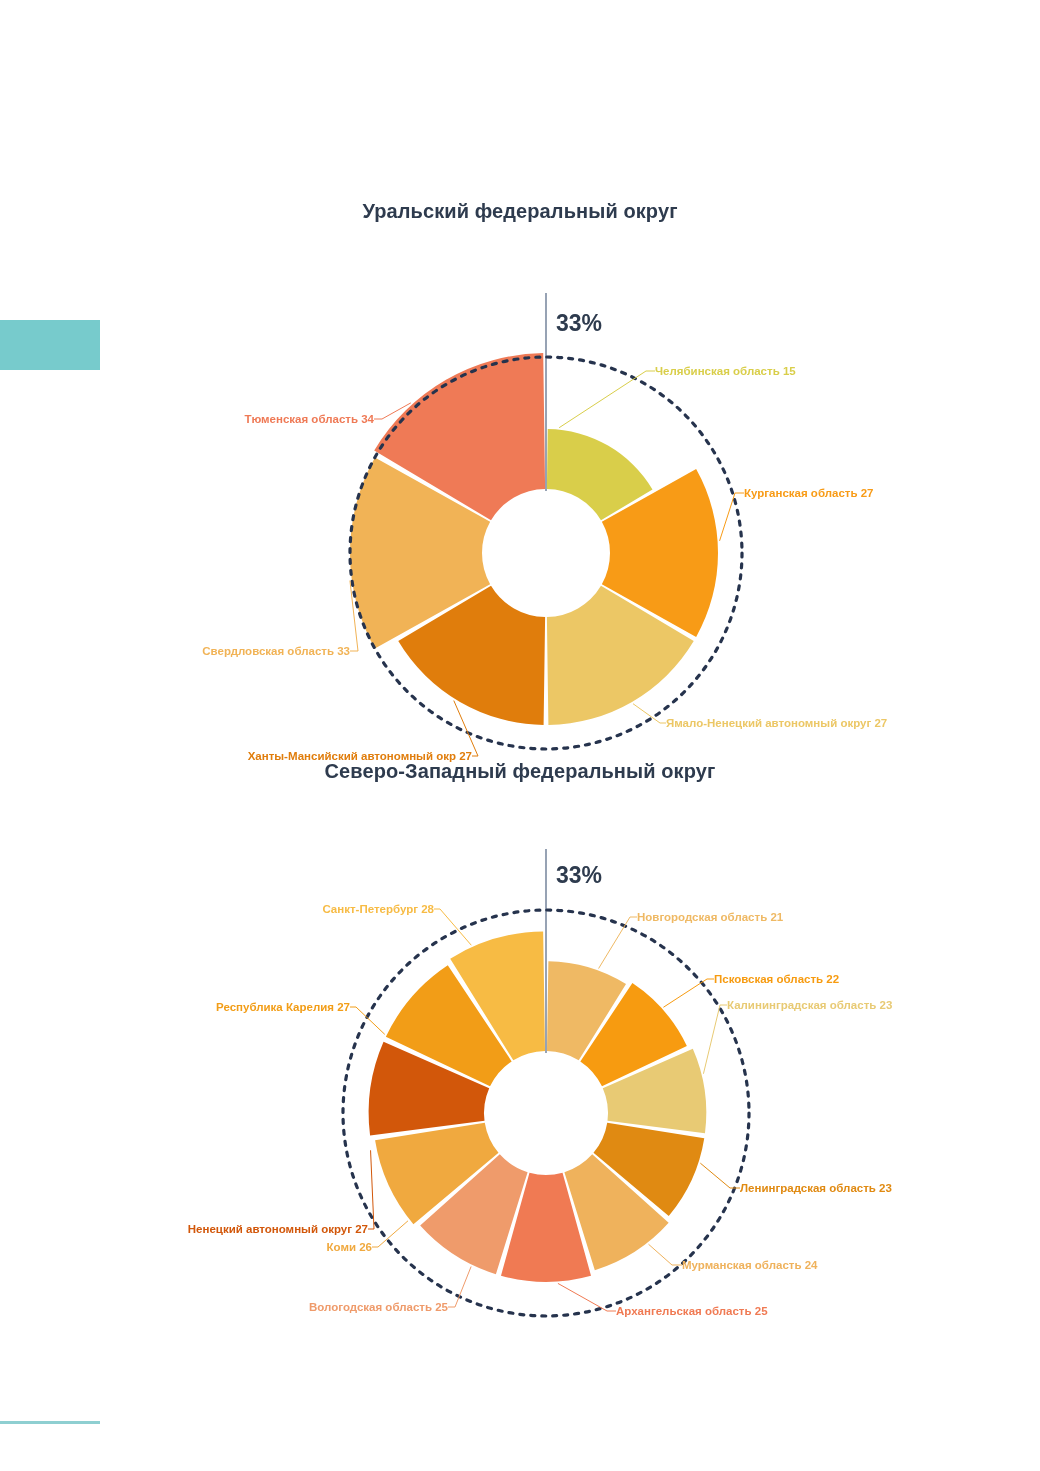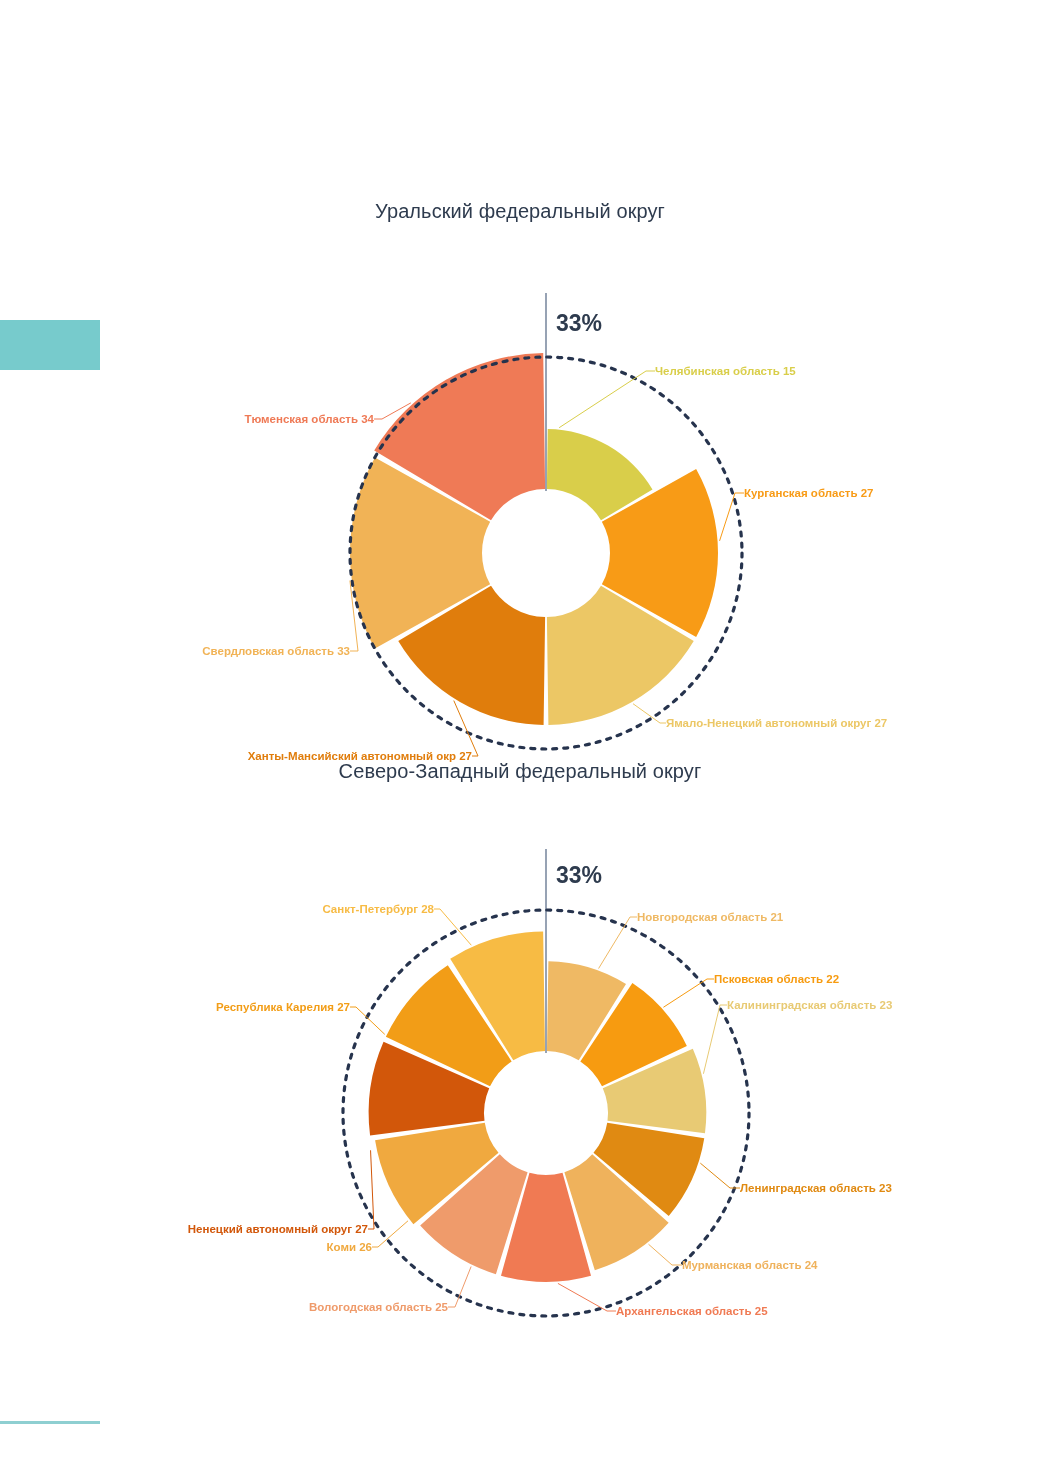--- a/index.html
+++ b/index.html
@@ -19,21 +19,21 @@
     position:absolute; left:0; top:1421px; width:100px; height:3px;
     background:#8ecfd1;
   }
   .chart-block { position:absolute; left:0; width:1040px; }
   #chart1 { top:200px; height:580px; }
   #chart2 { top:760px; height:600px; }
 
   .chart-title {
     text-align:center;
     font-size:20px;
-    font-weight:normal;
+    font-weight:bold;
     color:#2e3b4e;
     letter-spacing:0.1px;
     margin:0;
   }
   .svg-wrap { position:relative; width:848px; }
   svg { display:block; }
   .pct-label {
     font-family:"Liberation Sans", sans-serif;
     font-size:23px;
     font-weight:bold;

